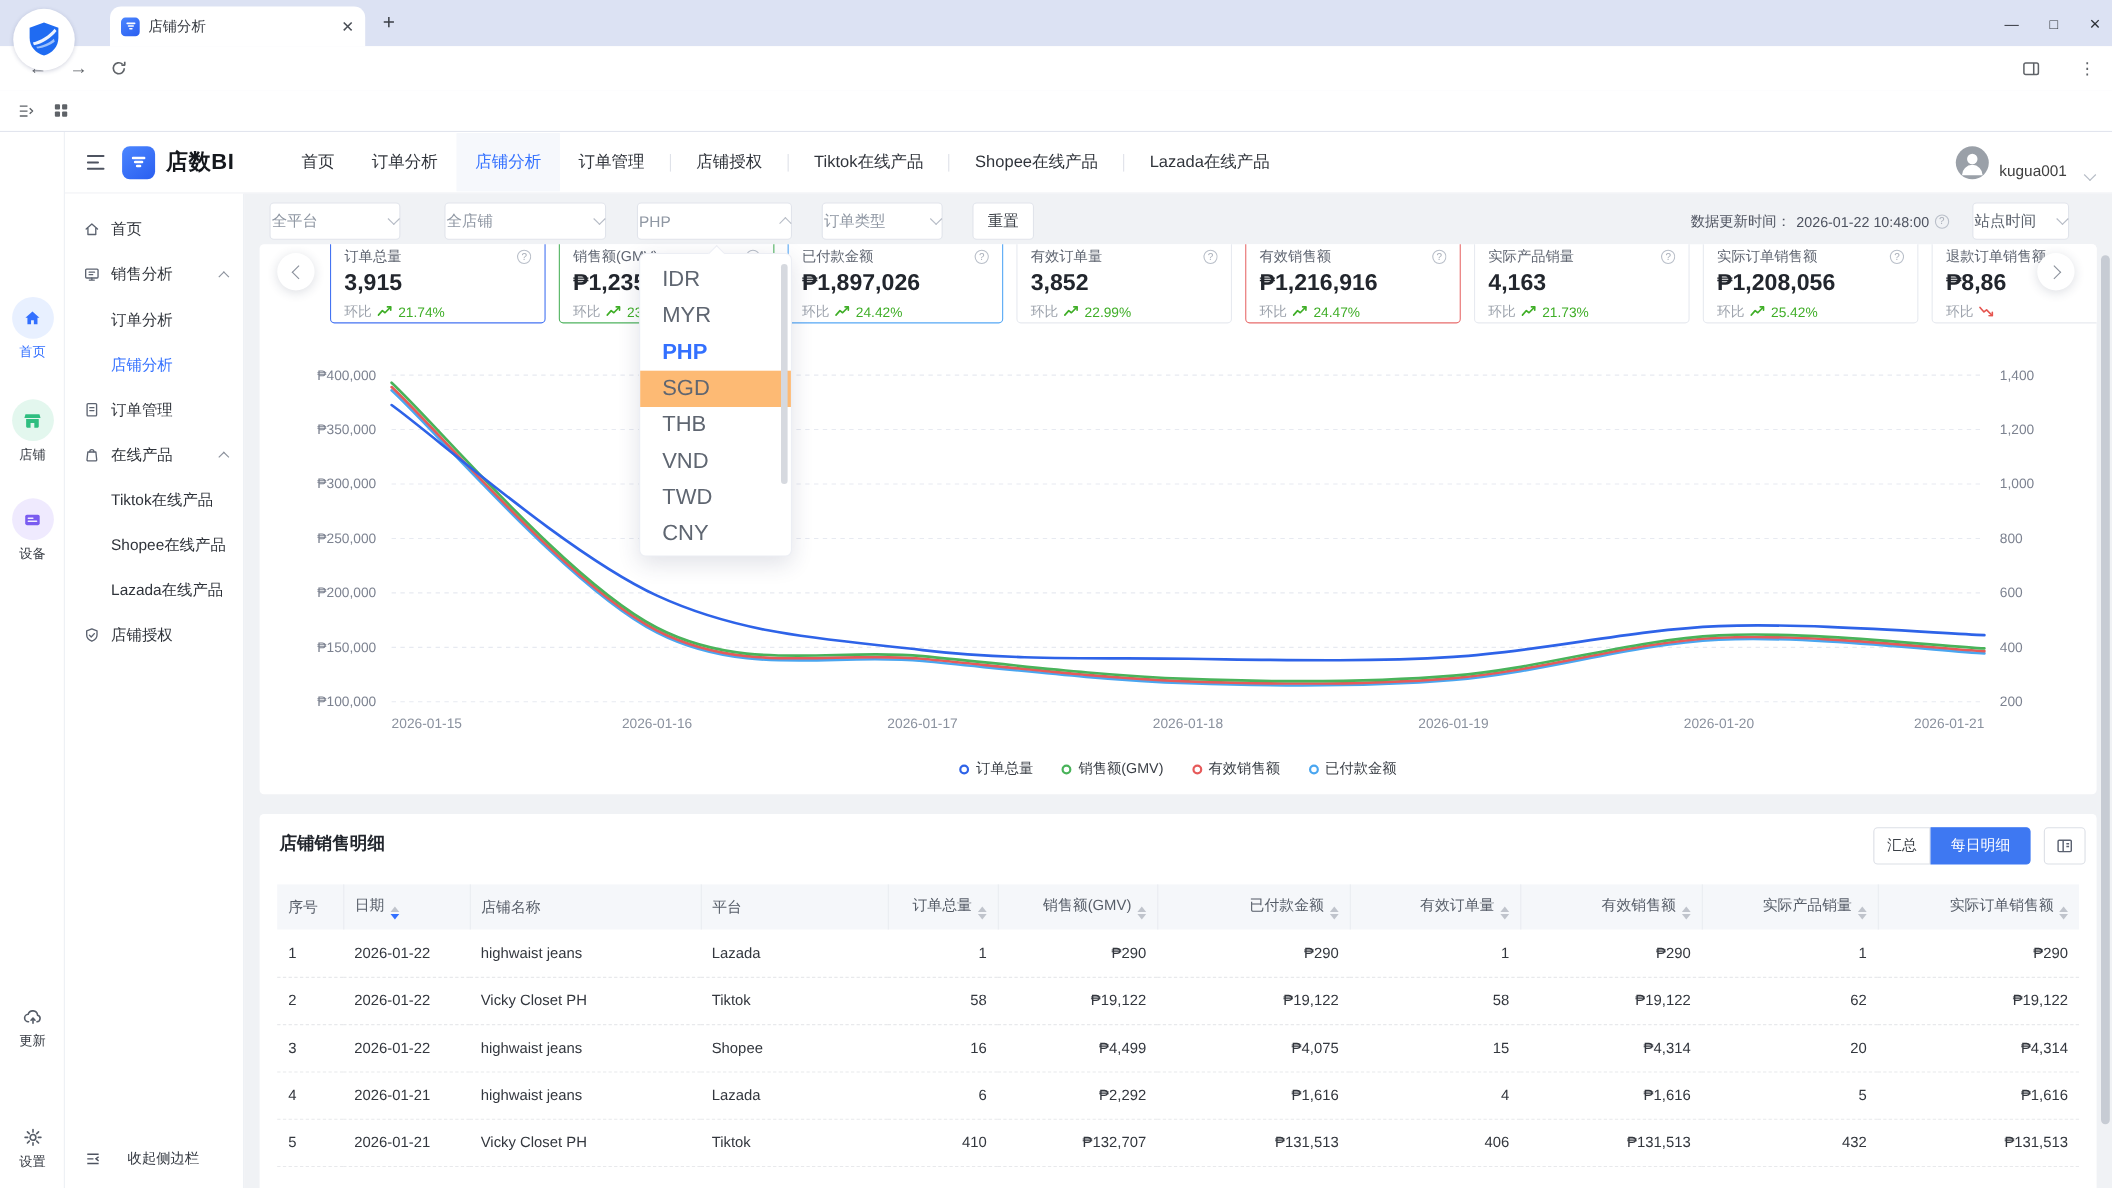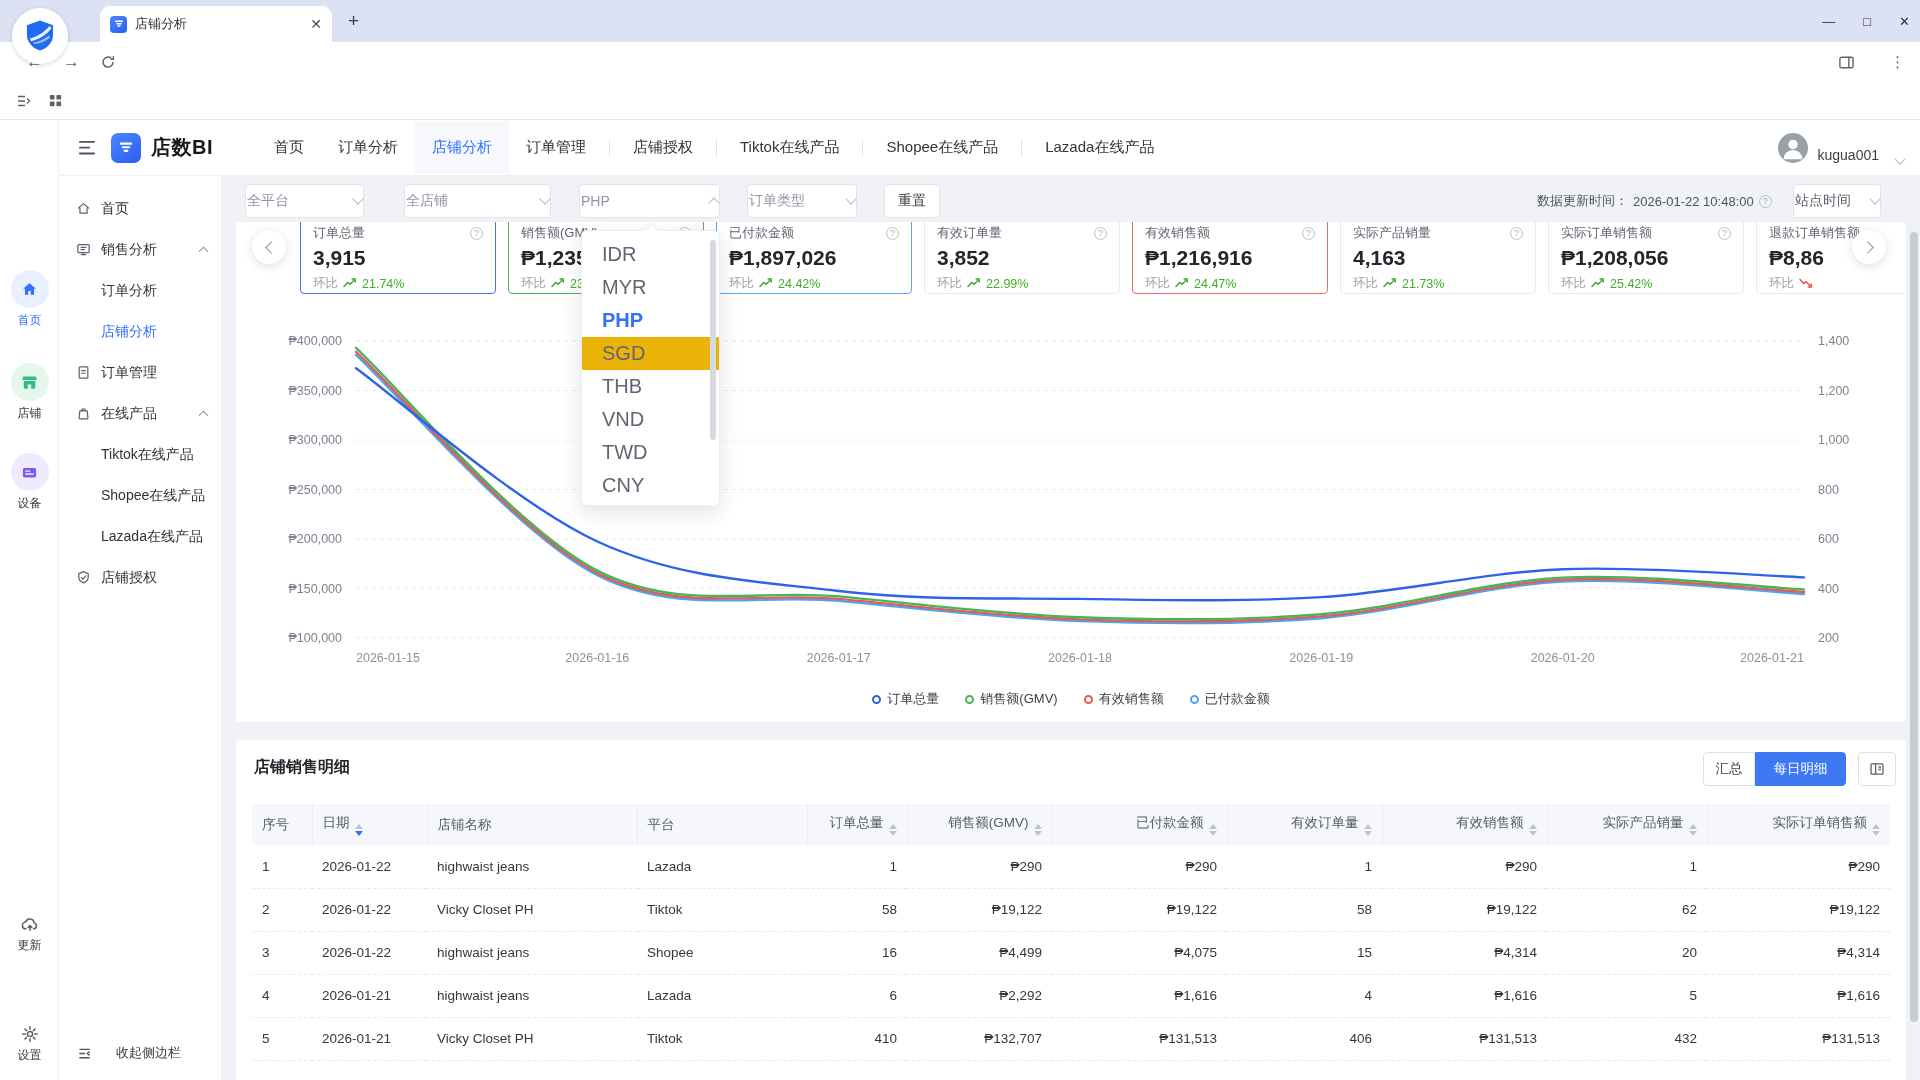--- a/index.html
+++ b/index.html
@@ -60,21 +60,21 @@
   .car-arrow.left{left:16px;top:8px}.car-arrow.left .chevg{transform:rotate(45deg);margin-left:4px}
   .car-arrow.right{left:1616px;top:8px}.car-arrow.right .chevg{transform:rotate(-135deg);margin-right:4px}
   .legend{position:absolute;left:0;top:468px;width:1670px;display:flex;justify-content:center;gap:26px;font-size:13px;color:#3a3f46}
   .legend .li{display:flex;align-items:center;gap:6px}
   .legend .ring{width:9px;height:9px;border-radius:50%;border:2px solid #000;background:#fff}
   
   .dropdown{position:absolute;left:581px;top:230px;width:139px;height:276px;background:#fff;border:1px solid #eceef4;border-radius:6px;box-shadow:0 6px 20px rgba(40,50,90,.14);z-index:50;padding:7px 0}
   .dropdown .notch{position:absolute;left:64px;top:-6px;width:11px;height:11px;background:#fff;border-left:1px solid #eceef4;border-top:1px solid #eceef4;transform:rotate(45deg)}
   .opt{height:33px;display:flex;align-items:center;padding-left:20px;font-size:20px;color:#5f6671}
   .opt.selected{color:#3370ff;font-weight:bold}
-  .opt.hovered{background:#eab308}
+  .opt.hovered{background:#fdba74}
   .dd-scroll{position:absolute;right:3px;top:9px;width:6px;height:200px;border-radius:3px;background:#d6d9df}
   
   .panel2{position:absolute;left:236px;top:740px;width:1670px;height:360px;background:#fff;border-radius:4px}
   .tbl-title{position:absolute;left:18px;top:17px;font-size:16px;font-weight:bold;color:#22262d}
   .toggle{position:absolute;top:12px;height:34px;display:flex;align-items:center;justify-content:center;font-size:13.5px;border:1px solid #dcdfe6}
   .tg-sum{left:1467px;width:52px;background:#fff;color:#3a3f46;border-radius:4px 0 0 4px}
   .tg-daily{left:1519px;width:91px;background:#3e78f2;border-color:#3e78f2;color:#fff;border-radius:0 4px 4px 0}
   .tbl-icbtn{position:absolute;left:1622px;top:12px;width:38px;height:34px;border:1px solid #dcdfe6;border-radius:4px;display:flex;align-items:center;justify-content:center;background:#fff}
   table.grid{position:absolute;left:16px;top:64px;width:1638px;border-collapse:collapse;table-layout:fixed;font-size:13.5px}
   table.grid th{height:41px;background:#f5f7fa;color:#565d68;font-weight:normal;text-align:left;padding:0 10px;border-right:1px solid #e9ecf1;white-space:nowrap}

